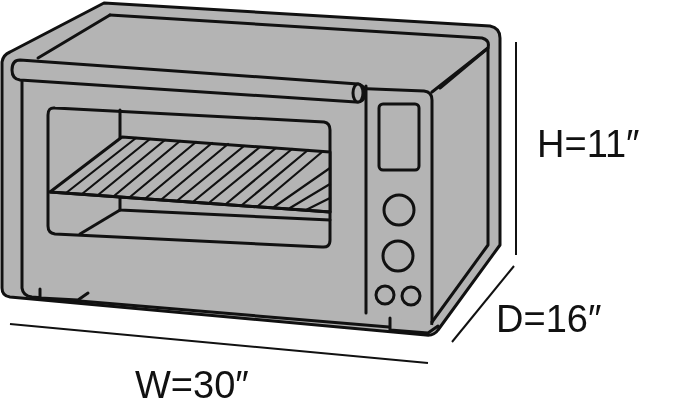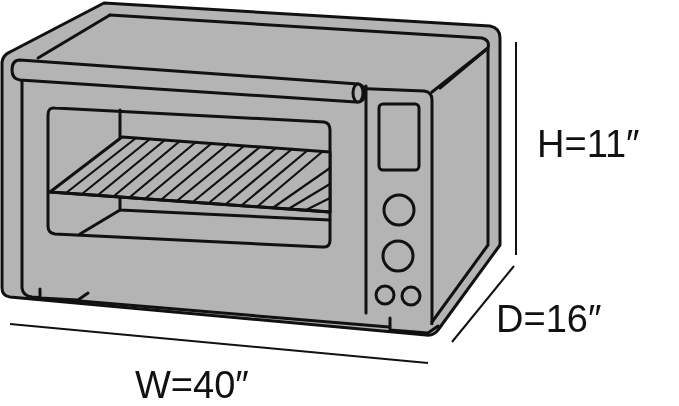--- a/index.html
+++ b/index.html
@@ -66,13 +66,13 @@
 
   <g stroke="#111" stroke-width="2" fill="none">
     <line x1="516" y1="42" x2="516" y2="255"></line>
     <line x1="514" y1="266" x2="452" y2="342"></line>
     <line x1="10" y1="324" x2="428" y2="363"></line>
   </g>
 </svg>
 
 <div class="label" style="left:537px; top:125px;text-align:right;">H=11″</div>
 <div class="label" style="left:496px; top:300px;">D=16″</div>
-<div class="label" style="left:135px; top:366px;">W=40″</div>
+<div class="label" style="left:135px; top:366px;">W=30″</div>
 
 </body></html>

